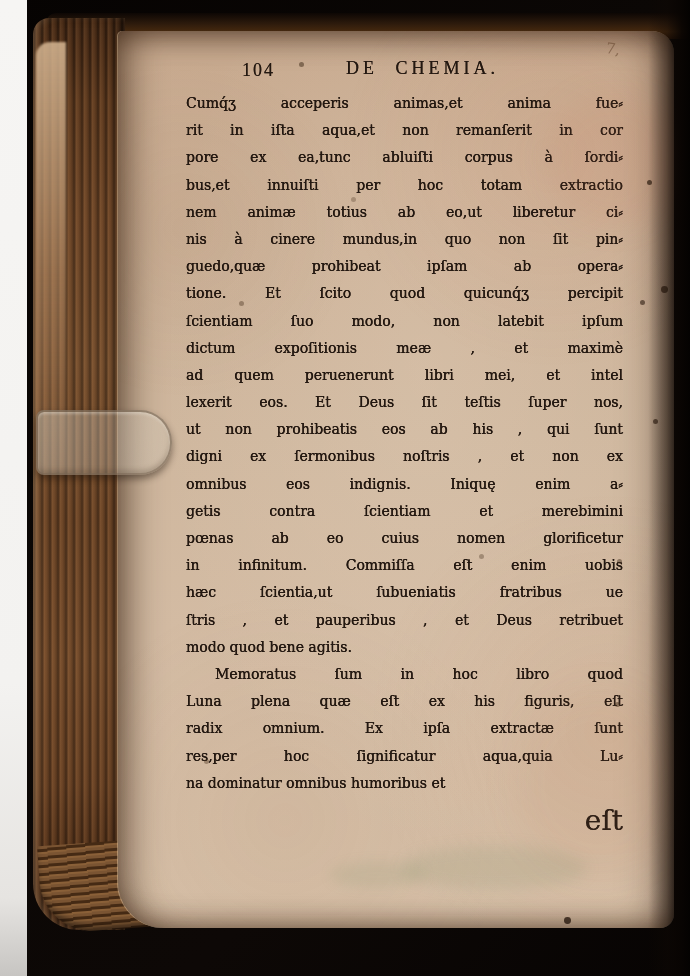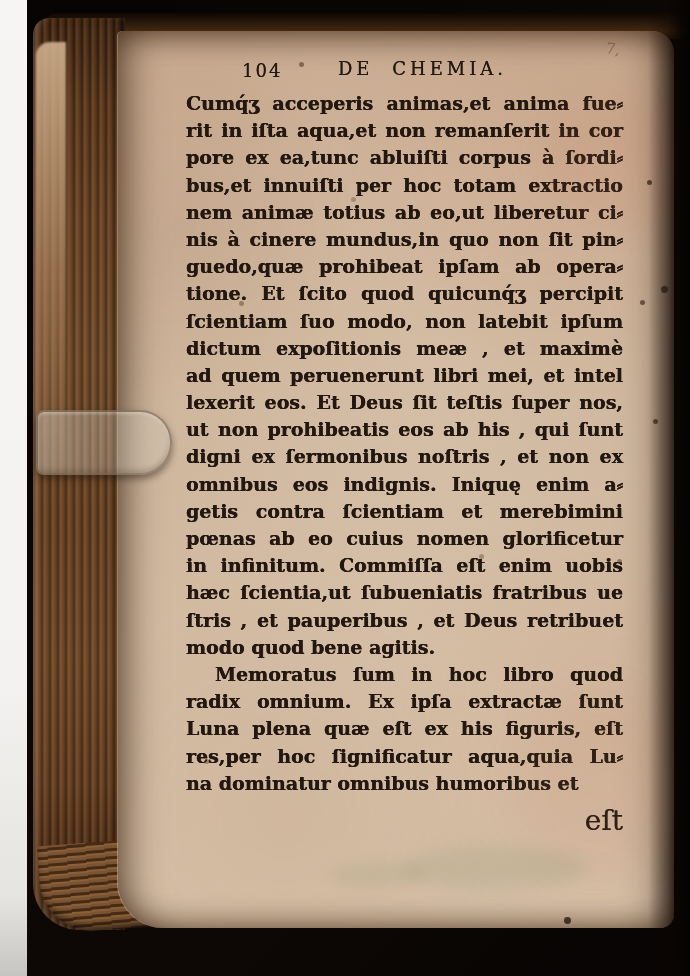--- a/index.html
+++ b/index.html
@@ -54,31 +54,30 @@
   }
   .page::before{
     content:"";position:absolute;inset:0;border-radius:inherit;pointer-events:none;
     background:
       radial-gradient(circle at 78% 14%,rgba(196,120,84,0.10),transparent 24%),
       radial-gradient(circle at 88% 78%,rgba(180,120,80,0.10),transparent 28%),
       radial-gradient(circle at 30% 88%,rgba(150,110,75,0.08),transparent 26%),
       radial-gradient(circle at 12% 22%,rgba(120,80,50,0.08),transparent 20%);
   }
   .text-col{position:absolute;left:68px;top:0;width:437px;color:#231811;}
-  .hdr{position:relative;margin-top:27px;height:32px;font-size:18px;}
+  .hdr{position:relative;margin-top:27px;height:32px;font-size:18px;font-family:Liberation Serif, serif;}
   .page-num{position:absolute;left:56px;top:2px;letter-spacing:2px;
     text-shadow:0 0 0.6px rgba(35,22,14,0.9);}
   .running-title{display:block;text-align:center;padding-left:36px;letter-spacing:4px;word-spacing:9px;
     text-shadow:0 0 0.6px rgba(35,22,14,0.9);margin-top:19px;}
   .line{
-    height:27.2px;line-height:27.2px;font-size:19px;
+    height:27.2px;line-height:27.2px;font-size:14px;
     text-align:justify;text-align-last:justify;-moz-text-align-last:justify;
     white-space:nowrap;
     text-shadow:0 0 0.6px rgba(35,22,14,0.95),0.3px 0.3px 0.5px rgba(35,22,14,0.55);
-    font-weight:bold;
   }
   .line.flush-left{text-align:left;text-align-last:left;-moz-text-align-last:left;}
   .line.indent{padding-left:29px;}
   .catchword{
     height:27.2px;line-height:27.2px;font-size:28px;margin-top:10px;
     text-align:right;text-align-last:right;-moz-text-align-last:right;
     text-shadow:0 0 0.6px rgba(35,22,14,0.95);
   }
   .clasp-tab{
     position:absolute;left:36px;top:410px;width:132px;height:61px;z-index:5;
@@ -153,22 +152,22 @@
       <div class="line">digni ex ſermonibus noſtris , et non ex</div>
       <div class="line">omnibus eos indignis. Iniquę enim a⸗</div>
       <div class="line">getis contra ſcientiam et merebimini</div>
       <div class="line">pœnas ab eo cuius nomen glorificetur</div>
       <div class="line">in infinitum. Commiſſa eſt enim uobis</div>
       <div class="line">hæc ſcientia,ut ſubueniatis fratribus ue</div>
       <div class="line">ſtris , et pauperibus , et Deus retribuet</div>
       <div class="line flush-left">modo quod bene agitis.</div>
 
       <div class="line indent">Memoratus ſum in hoc libro quod</div>
+      <div class="line">Luna plena quæ eſt ex his figuris, eſt</div>
       <div class="line">radix omnium. Ex ipſa extractæ ſunt</div>
-      <div class="line">Luna plena quæ eſt ex his figuris, eſt</div>
       <div class="line">res,per hoc ſignificatur aqua,quia Lu⸗</div>
       <div class="line flush-left">na dominatur omnibus humoribus et</div>
 
       <div class="catchword">eſt</div>
     </div>
   </div>
 
   <div class="stain stain-green"></div>
   <div class="stain stain-green-2"></div>
   <div class="stain stain-pink"></div>

